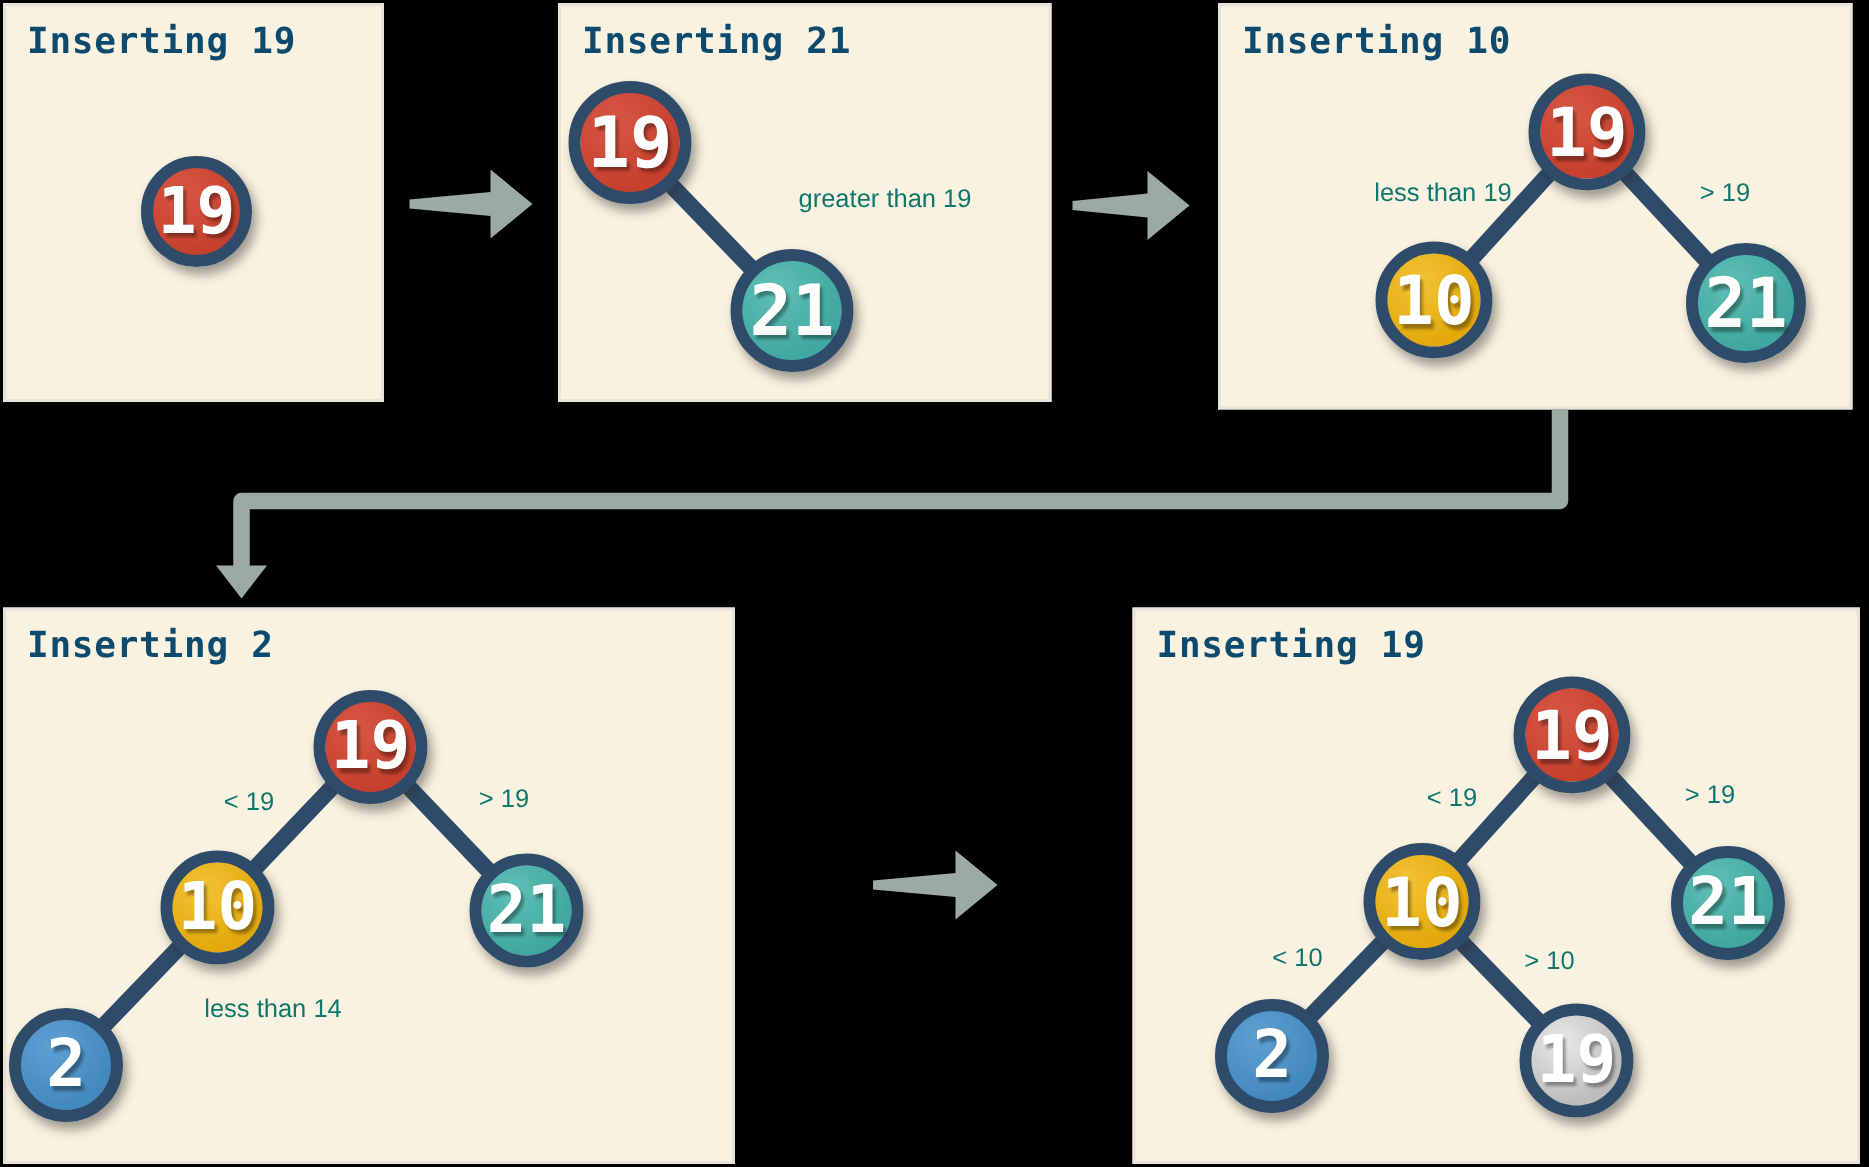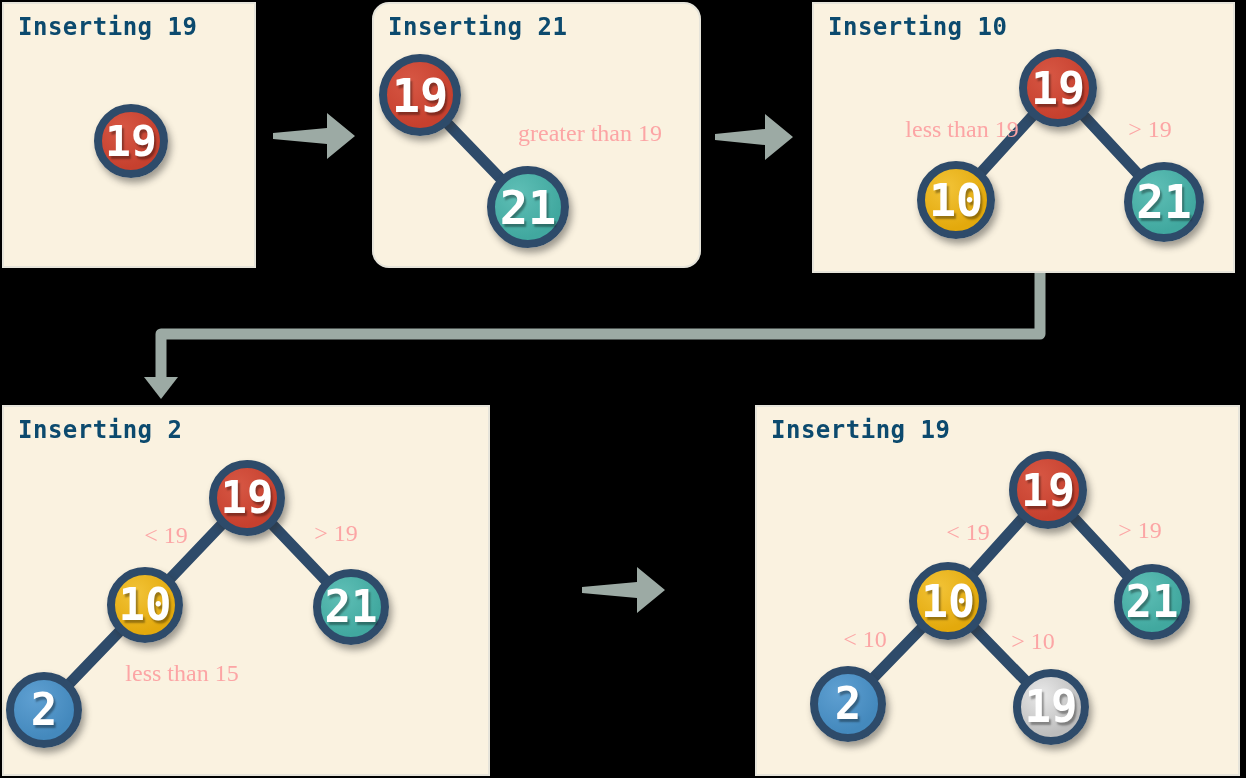--- a/index.html
+++ b/index.html
@@ -25,21 +25,21 @@
     text-shadow:2px 3px 2px rgba(0,0,0,0.35);
     z-index:3;line-height:1;
   }
   .fill-red   {background:radial-gradient(circle at 35% 30%, #d75744, #c6402e 70%);}
   .fill-teal  {background:radial-gradient(circle at 35% 30%, #5fbfb6, #41a89f 70%);}
   .fill-gold  {background:radial-gradient(circle at 35% 30%, #f2c337, #e3a90c 70%);}
   .fill-blue  {background:radial-gradient(circle at 35% 30%, #5fa0d2, #4489bd 70%);}
   .fill-silver{background:radial-gradient(circle at 35% 30%, #e9e9e9, #bdbdbd 70%);}
   .edge-label{
     position:absolute;transform:translate(-50%,-50%);
-    font-family:Liberation Serif, serif;font-size:24px;color:#fca5a5;
+    font-family:Liberation Sans, sans-serif;font-size:17px;color:#0f766e;
     white-space:nowrap;z-index:3;
   }
 </style>
 </head>
 <body>
 
 <div id="stage">
   <svg id="overlay" width="1246" height="778" viewBox="0 0 1246 778">
       <line x1="420" y1="95" x2="528" y2="207" stroke="#2e4b6a" stroke-width="11" stroke-linecap="round"></line>
       <line x1="1058" y1="88" x2="956" y2="200" stroke="#2e4b6a" stroke-width="11" stroke-linecap="round"></line>
@@ -54,21 +54,21 @@
       <polygon points="273,133 327,128 327,113 355,136 327,159 327,144 273,139" fill="#9caaa4"></polygon>
       <polygon points="715,134 765,129 765,114 793,137 765,160 765,145 715,140" fill="#9caaa4"></polygon>
       <polygon points="582,587 637,582 637,567 665,590 637,613 637,598 582,593" fill="#9caaa4"></polygon>
       <polyline points="1040,273 1040,334 161,334 161,380" fill="none" stroke="#9caaa4" stroke-width="11" stroke-linejoin="round"></polyline>
       <polygon points="144,377 178,377 161,399" fill="#9caaa4"></polygon>
     </svg>
 
   <div class="panel" style="left: 2px; top: 2px; width: 254px; height: 266px;">
     <div class="panel-title">Inserting 19</div>
   </div>
-  <div class="panel" style="left: 372px; top: 2px; width: 329px; height: 266px; border-radius: 17px;">
+  <div class="panel" style="left: 372px; top: 2px; width: 329px; height: 266px;">
     <div class="panel-title">Inserting 21</div>
   </div>
   <div class="panel" style="left: 812px; top: 2px; width: 423px; height: 271px;">
     <div class="panel-title">Inserting 10</div>
   </div>
   <div class="panel" style="left: 2px; top: 405px; width: 488px; height: 371px; padding-left: 48px;">
     <div class="panel-title">Inserting 2</div>
   </div>
   <div class="panel" style="left: 755px; top: 405px; width: 485px; height: 371px;">
     <div class="panel-title">Inserting 19</div>
@@ -81,21 +81,21 @@
     <div class="tree-node fill-gold" style="left: 917px; top: 161px; width: 78px; height: 78px; font-size: 45px;">10</div>
     <div class="tree-node fill-teal" style="left: 1124px; top: 162px; width: 80px; height: 80px; font-size: 46px;">21</div>
     <div class="edge-label" style="left: 922px; top: 129px; margin-left: 40px;">less than 19</div>
     <div class="edge-label" style="left: 1150px; top: 129px;">&gt; 19</div>
     <div class="tree-node fill-red" style="left: 209px; top: 460px; width: 76px; height: 76px; font-size: 44px;">19</div>
     <div class="tree-node fill-gold" style="left: 107px; top: 567px; width: 76px; height: 76px; font-size: 44px;">10</div>
     <div class="tree-node fill-teal" style="left: 313px; top: 569px; width: 76px; height: 76px; font-size: 44px;">21</div>
     <div class="tree-node fill-blue" style="left: 6px; top: 672px; width: 76px; height: 76px; font-size: 44px;">2</div>
     <div class="edge-label" style="left: 166px; top: 535px;">&lt; 19</div>
     <div class="edge-label" style="left: 336px; top: 533px;">&gt; 19</div>
-    <div class="edge-label" style="left: 182px; top: 673px;">less than 15</div>
+    <div class="edge-label" style="left: 182px; top: 673px;">less than 14</div>
     <div class="tree-node fill-red" style="left: 1009px; top: 451px; width: 78px; height: 78px; font-size: 45px;">19</div>
     <div class="tree-node fill-gold" style="left: 909px; top: 562px; width: 78px; height: 78px; font-size: 45px;">10</div>
     <div class="tree-node fill-teal" style="left: 1114px; top: 564px; width: 76px; height: 76px; font-size: 44px;">21</div>
     <div class="tree-node fill-blue" style="left: 810px; top: 666px; width: 76px; height: 76px; font-size: 44px;">2</div>
     <div class="tree-node fill-silver" style="left: 1013px; top: 669px; width: 76px; height: 76px; font-size: 44px;">19</div>
     <div class="edge-label" style="left: 968px; top: 532px;">&lt; 19</div>
     <div class="edge-label" style="left: 1140px; top: 530px;">&gt; 19</div>
     <div class="edge-label" style="left: 865px; top: 639px;">&lt; 10</div>
     <div class="edge-label" style="left: 1033px; top: 641px;">&gt; 10</div>
   </div>

